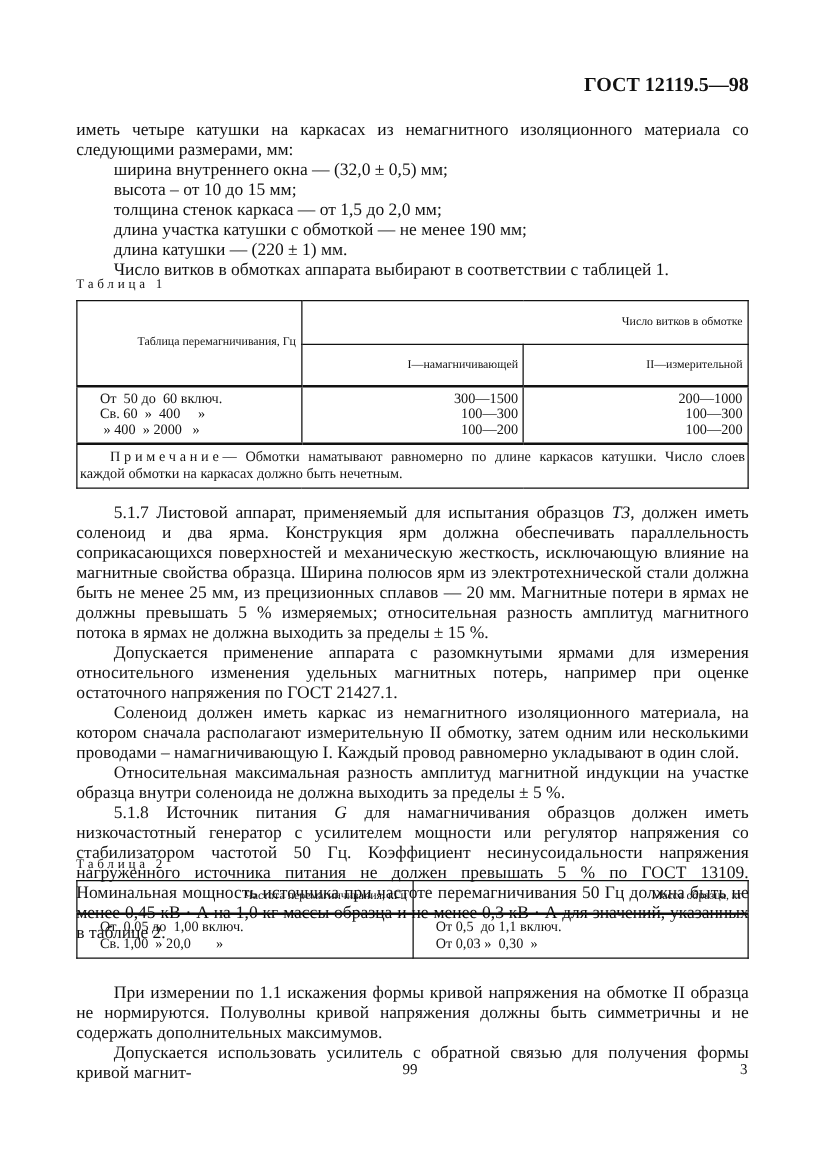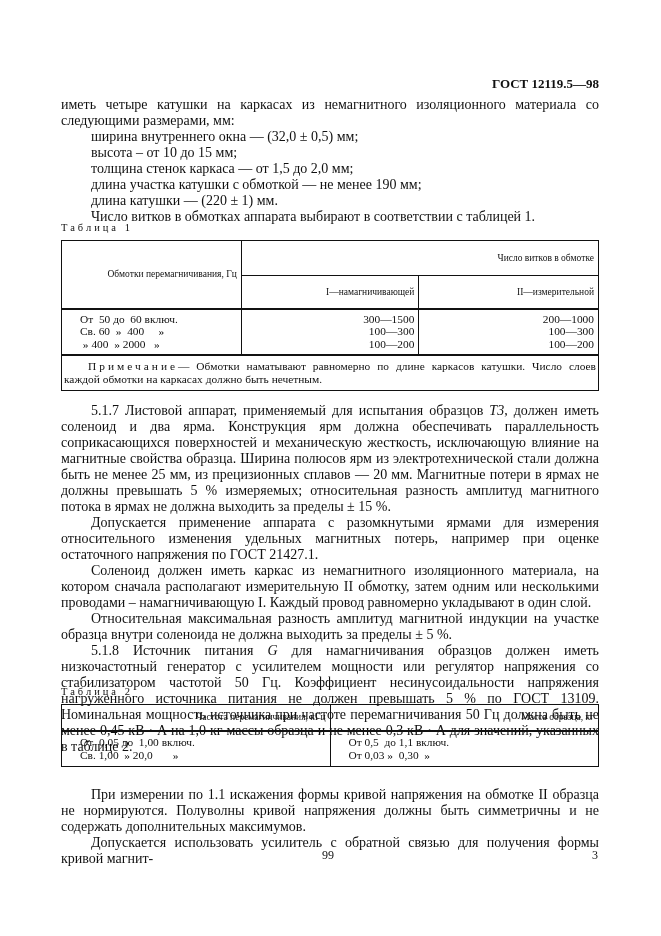--- a/index.html
+++ b/index.html
@@ -2,22 +2,22 @@
 <html><head>
 <meta charset="utf-8">
 <style>
   html, body { margin: 0; padding: 0; background: #ffffff; }
   body {
     width: 661px; height: 936px; position: relative; overflow: hidden;
     font-family: "Liberation Serif", "DejaVu Serif", serif;
     color: #111111;
   }
   .page-header {
-    position: absolute; top: 76px; right: 62px;
-    font-weight: bold; font-size: 13px;
+    position: absolute; top: 60px; right: 62px;
+    font-weight: bold; font-size: 16px;
   }
   .text-block {
     position: absolute; left: 61px; width: 538px;
     font-size: 14px; line-height: 16px; text-align: justify;
   }
   .text-block p { margin: 0; }
   .indent { text-indent: 30px; }
   .list-line { padding-left: 30px; }
   .i { font-style: italic; }
   .table-caption {
@@ -58,21 +58,21 @@
 <div class="table-caption" style="top:222px;">Таблица 1</div>
 
 <table class="doc-table" style="top:240px;">
   <colgroup>
       <col style="width:180px">
       <col style="width:178px">
       <col style="width:180px">
     </colgroup>
   <tbody>
       <tr style="height:35px;">
-    <th rowspan="2" class="center thick-bottom">Обмотки перемагничивания, Гц</th>
+    <th rowspan="2" class="center thick-bottom">Таблица перемагничивания, Гц</th>
     <th colspan="2" class="center">Число витков в обмотке</th>
   </tr>
   <tr style="height:33px;">
     <th class="center thick-bottom">I—намагничивающей</th>
     <th class="center thick-bottom">II—измерительной</th>
   </tr>
   <tr style="height:46px;" class="thick-bottom">
     <td class="data-cell thick-bottom" style="padding-left:18px; white-space:pre;"><div>От  50 до  60 включ.</div><div>Св. 60  »  400     »</div><div> » 400  » 2000   »</div></td>
     <td class="data-cell center thick-bottom">
           <div>300—1500</div>

